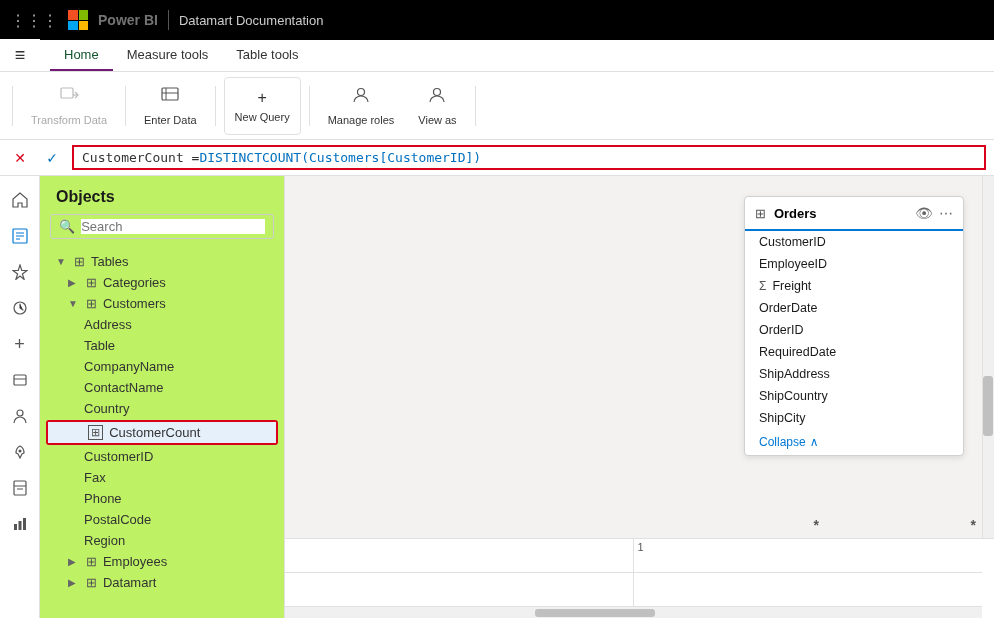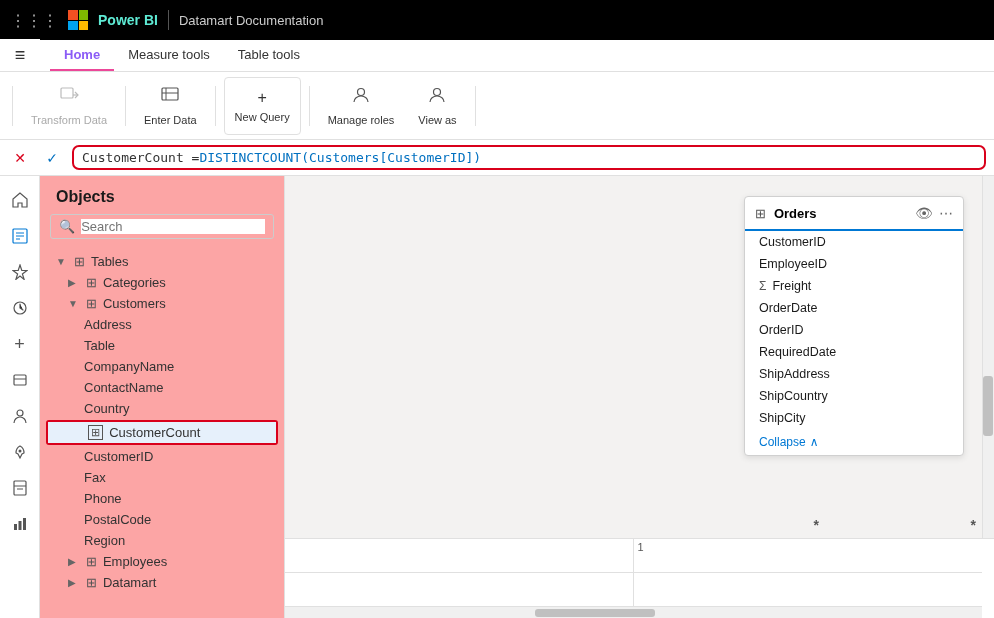--- a/index.html
+++ b/index.html
@@ -38,21 +38,21 @@
     .tab {
       padding: 6px 14px;
       font-size: 13px;
       cursor: pointer;
       color: #333;
       border-bottom: 2px solid transparent;
       height: 32px;
       display: flex;
       align-items: center;
     }
-    .tab.active { border-bottom: 2px solid #ec4899; color: #8b5cf6; font-weight: 700; }
+    .tab.active { border-bottom: 2px solid #701a75; color: #14532d; font-weight: 400; }
 
     
     .ribbon-toolbar {
       background: white;
       height: 68px;
       display: flex;
       align-items: center;
       padding: 0 8px;
       border-bottom: 1px solid #e0e0e0;
       gap: 4px;
@@ -133,21 +133,21 @@
       cursor: pointer;
       border-radius: 3px;
       color: #555;
       font-size: 16px;
     }
     .sidebar-icon.active { color: #0078d4; }
 
     
     .objects-panel {
       width: 245px;
-      background: #fca5a5;
+      background: #bef264;
       border-right: 1px solid #e0e0e0;
       display: flex;
       flex-direction: column;
       justify-content: space-between;
     }
     .objects-title {
       font-size: 16px;
       font-weight: 600;
       padding: 12px 16px 8px;
       color: #1a1a1a;
@@ -290,21 +290,21 @@
 <body>
 
 <div class="top-bar">
   <span style="color:#aaa; font-size:16px; cursor:pointer;">⋮⋮⋮</span>
   <div class="ms-logo">
     <span></span>
       <span></span>
       <span></span>
       <span></span>
   </div>
-  <span style="color:#5eead4; font-weight:600; font-size:14px;">Power BI</span>
+  <span style="color:#737373; font-weight:600; font-size:14px;">Power BI</span>
   <div class="top-bar-divider"></div>
   <span style="color:#ccc; font-size:13px;">Datamart Documentation</span>
 </div>
 
 <div class="ribbon-tabs">
   <div style="position:absolute; left:0; width:40px; height:32px; background:white; display:flex; align-items:center; justify-content:center;">
     <span style="font-size:18px; cursor:pointer; color:#333;">≡</span>
   </div>
   <div class="tab active">Home</div>
   <div class="tab">Measure tools</div>
@@ -369,21 +369,21 @@
     <span class="ribbon-btn-label">View as</span>
   </button>
 
   <div class="ribbon-divider"></div>
 
 </div>
 
 <div class="formula-bar">
   <button class="formula-btn" style="color:#d9001b; font-size:14px;">✕</button>
   <button class="formula-btn" style="color:#0070c0; font-size:14px;">✓</button>
-  <div style="flex:1; border: 2px solid #d9001b; border-radius: 7px; padding: 3px 8px; display:flex; align-items:center; font-family: Consolas, monospace; font-size:13px;">
+  <div style="flex:1; border: 2px solid #d9001b; border-radius: 0; padding: 3px 8px; display:flex; align-items:center; font-family: Consolas, monospace; font-size:13px;">
     <span style="color:#333;">CustomerCount = </span>
       <span style="color:#0070c0;">DISTINCTCOUNT</span>
       <span style="color:#0070c0;">(Customers[CustomerID])</span>
   </div>
 </div>
 
 <div class="main-layout">
 
   <div class="sidebar-icons">
     <div class="sidebar-icon">

